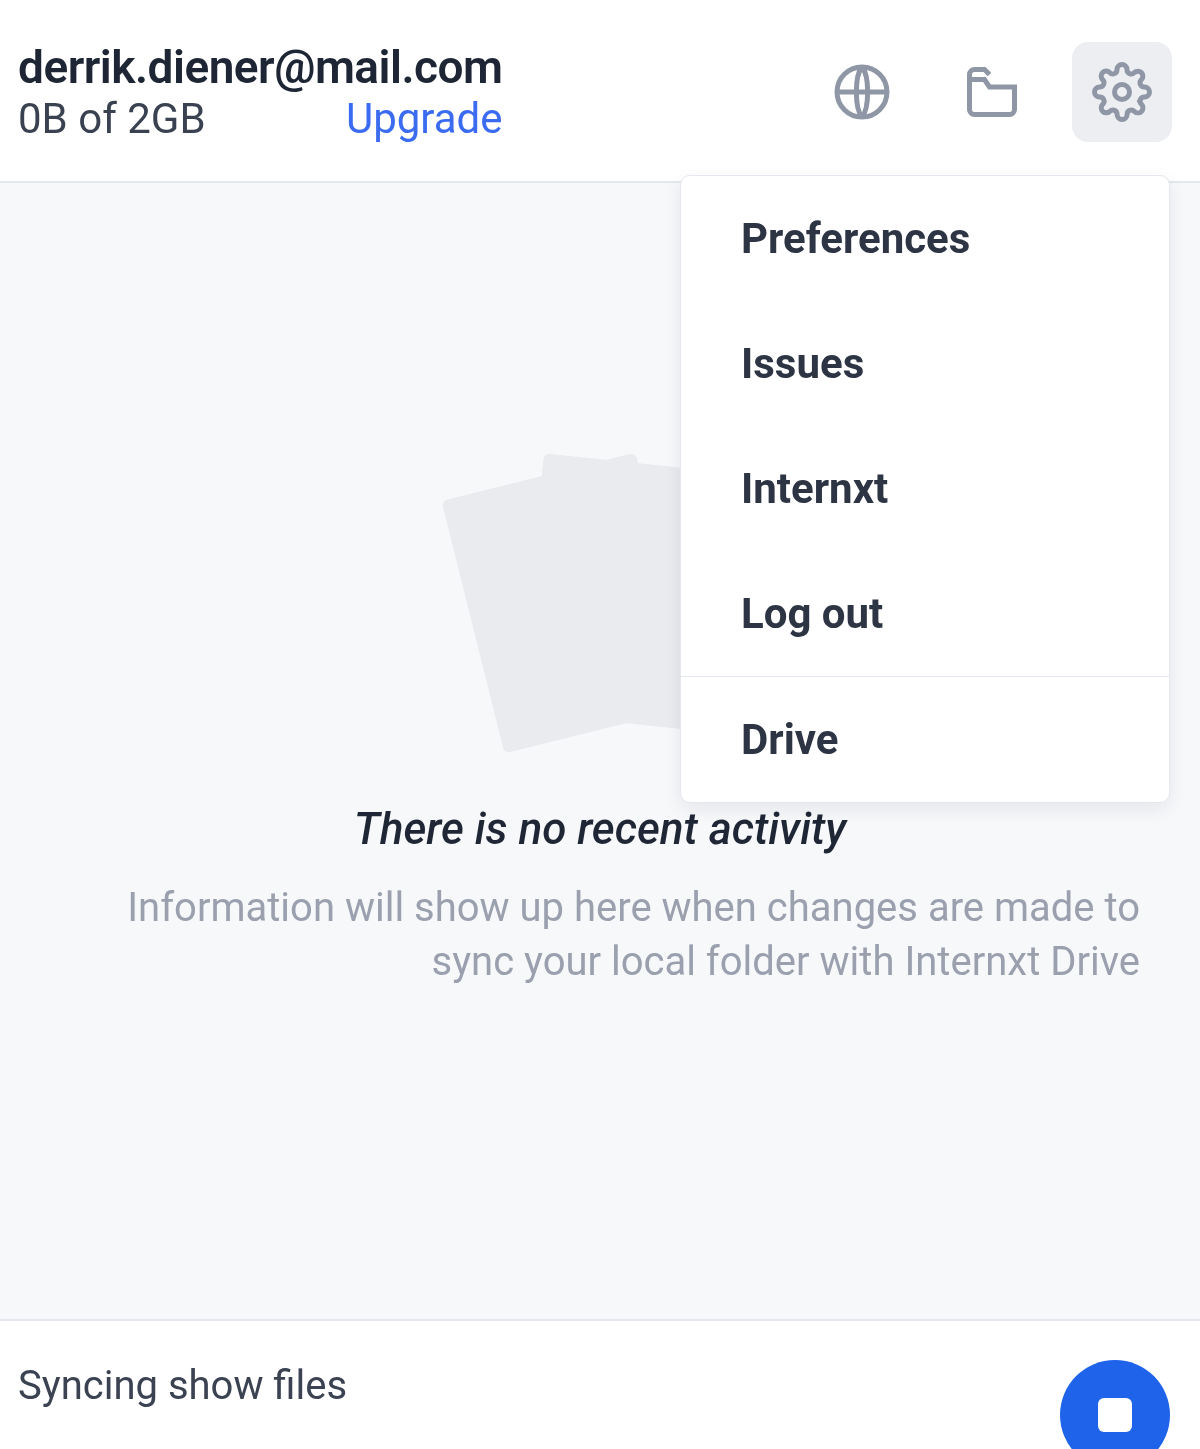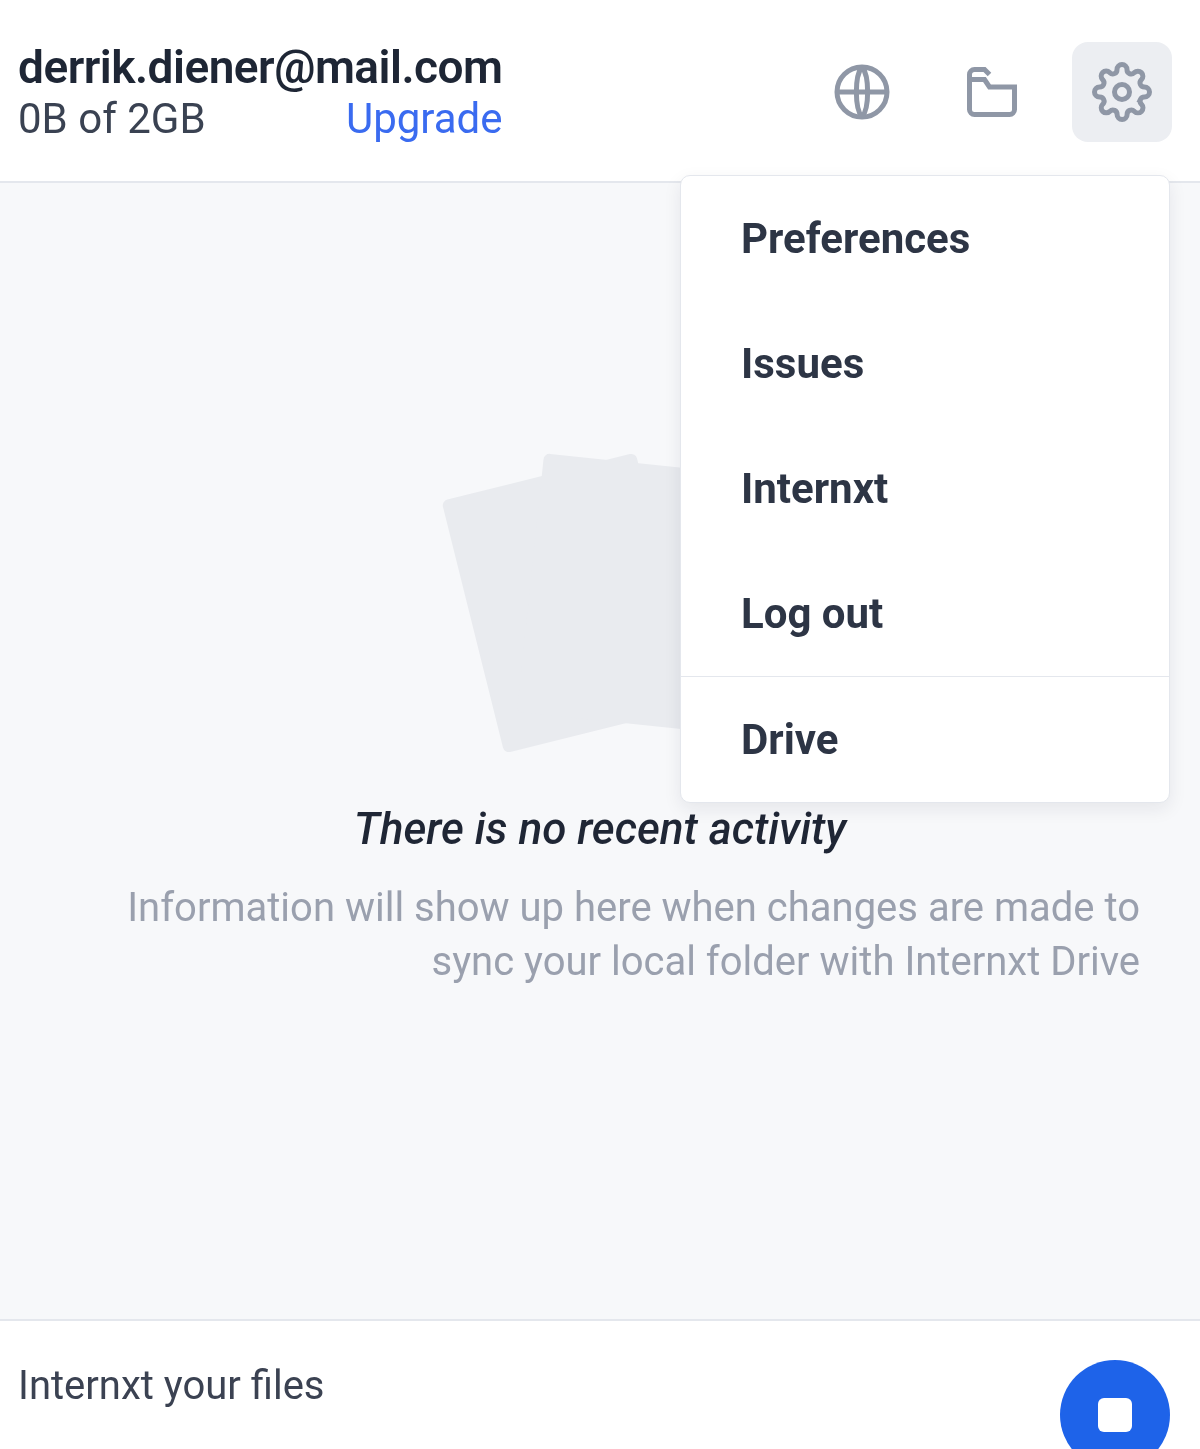--- a/index.html
+++ b/index.html
@@ -221,17 +221,17 @@
     <div class="sheet back"></div>
     <div class="sheet front">
         <div class="fold"></div>
       </div>
   </div>
   <h2 class="empty-title">There is no recent activity</h2>
   <p class="empty-sub">Information will show up here when changes are made to sync your local folder with Internxt Drive</p>
 </div>
 
 <div class="footer">
-  <div class="footer-text">Internxt your files</div>
+  <div class="footer-text">Syncing show files</div>
   <div class="stop-btn">
     <div class="sq"></div>
   </div>
 </div>
 
 </body></html>

